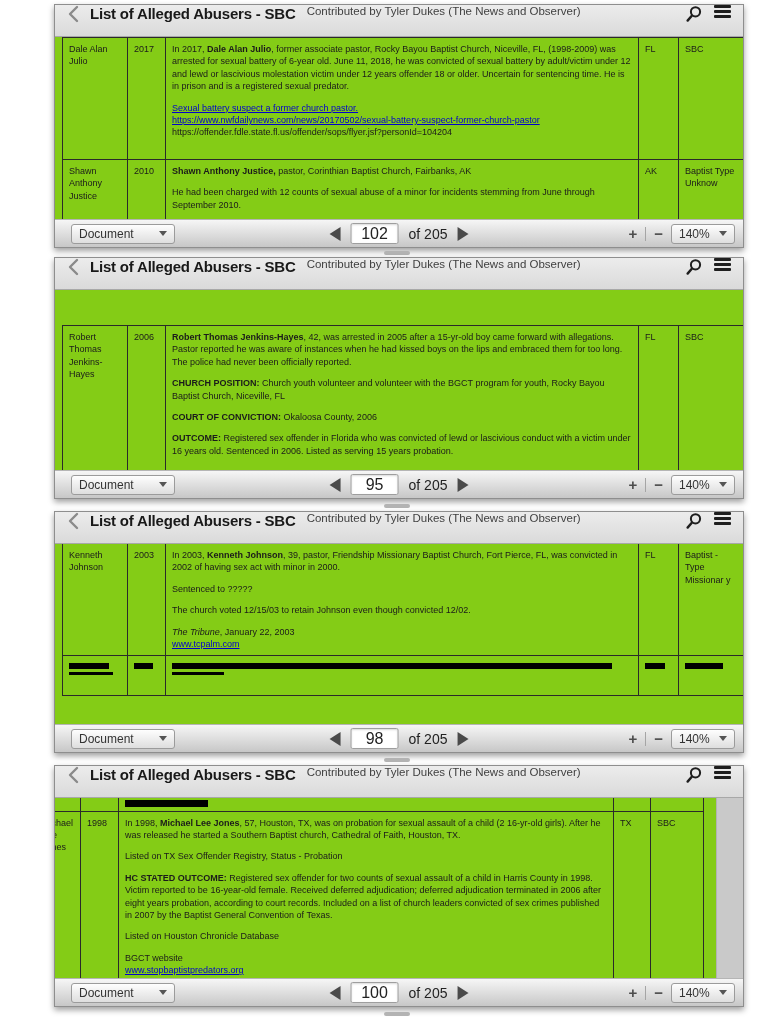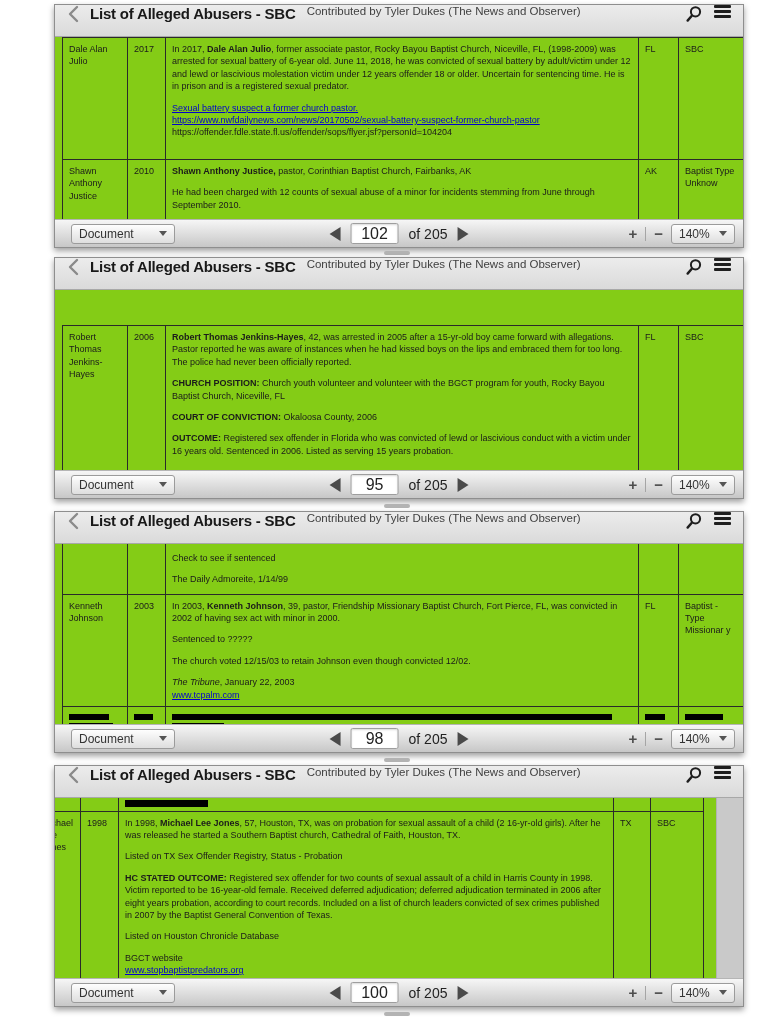--- a/index.html
+++ b/index.html
@@ -242,30 +242,20 @@
     <div class="doc h180">
       <table class="doctable t-std no-top">
         <colgroup>
             <col style="width:65px">
             <col style="width:38px">
             <col style="width:473px">
             <col style="width:40px">
             <col style="width:80px">
           </colgroup>
         <tbody>
-            <tr style="height:50px">
-          <td></td>
-          <td></td>
-          <td>
-            <p class="dp" style="margin-top:3px">Check to see if sentenced</p>
-            <p class="dp mlast">The Daily Admoreite, 1/14/99</p>
-          </td>
-          <td></td>
-          <td></td>
-        </tr>
         <tr style="height:104px">
           <td class="c-namecell"><span>Kenneth Johnson</span></td>
           <td><span>2003</span></td>
           <td>
             <p class="dp"><span>In 2003, </span><b>Kenneth Johnson</b><span>, 39, pastor, Friendship Missionary Baptist Church, Fort Pierce, FL, was convicted in 2002 of having sex act with minor in 2000.</span></p>
             <p class="dp">Sentenced to ?????</p>
             <p class="dp">The church voted 12/15/03 to retain Johnson even though convicted 12/02.</p>
             <p class="dp m0"><i>The Tribune</i><span>, January 22, 2003</span></p>
             <p class="dp mlast"><a class="doclink">www.tcpalm.com</a></p>
           </td>

